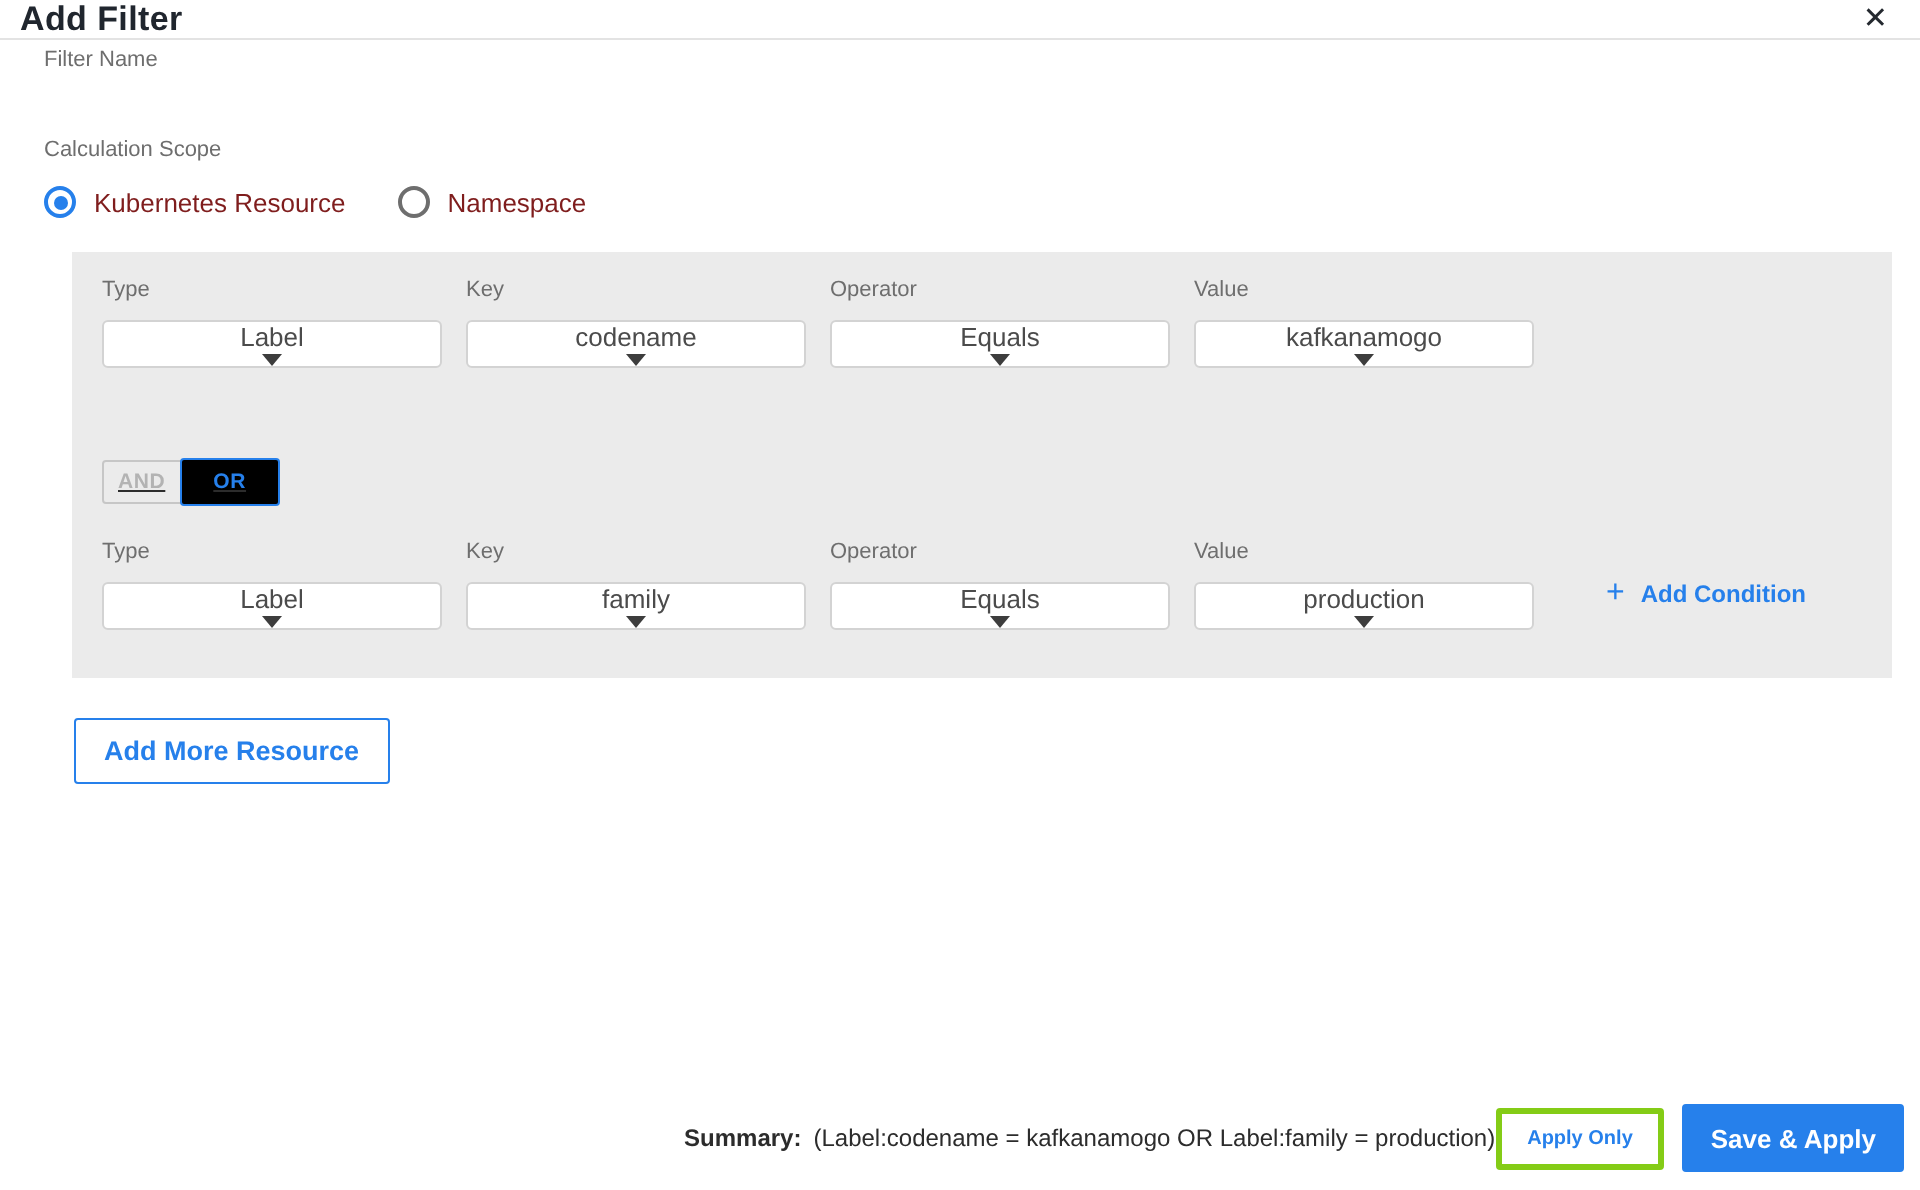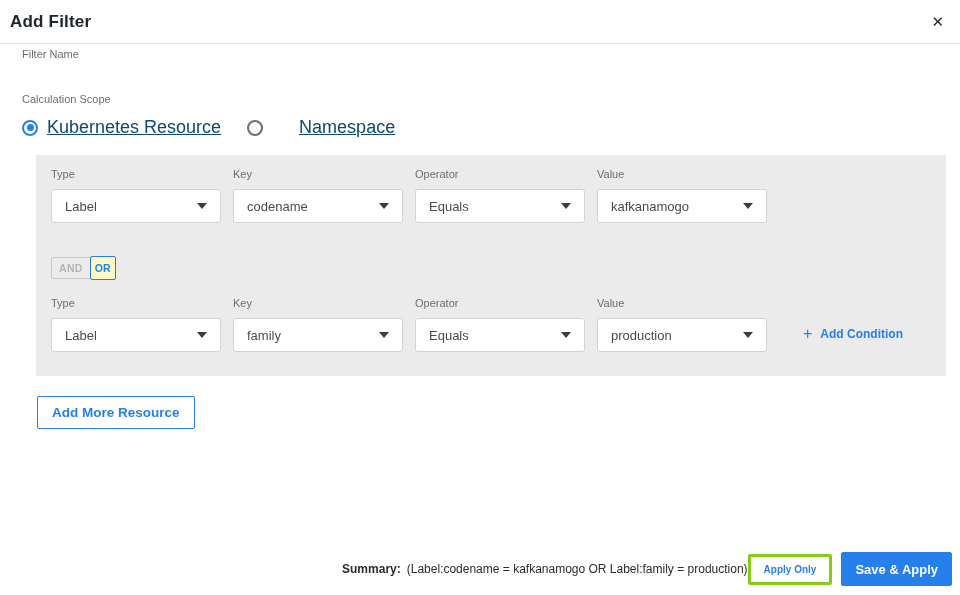--- a/index.html
+++ b/index.html
@@ -2,21 +2,21 @@
 <html><head>
 <meta charset="utf-8">
 <style>
   * { margin: 0; padding: 0; box-sizing: border-box; }
   html, body { width: 960px; height: 595px; background: #ffffff; overflow: hidden; }
   body { font-family: "Liberation Sans", sans-serif; color: #2c2c2c; position: relative; }
 
   
   .dialog-header {
     display: flex; justify-content: space-between; align-items: center;
-    height: 44px; padding: 0 12px 0 10px; border-bottom: 1px solid #e3e3e3;
+    height: 20px; padding: 0 12px 0 10px; border-bottom: 1px solid #e3e3e3;
   }
   .dialog-title { font-size: 17px; font-weight: 700; color: #20262e; letter-spacing: .2px; }
   .close-btn {
     background: none; border: none; cursor: pointer;
     font-size: 15px; color: #24292f; line-height: 1; padding: 4px;
   }
 
   
   .dialog-body { padding-left: 22px; }
 
@@ -26,65 +26,65 @@
   .filter-name-input {
     display: block; margin-top: 9px; width: 182px; height: 34px;
     border: 1.5px solid #2680eb; border-radius: 3px;
     padding: 0 11px; font-size: 13px; color: #2c2c2c;
     font-family: "Liberation Sans", sans-serif; outline: none; background: #fff;
   }
 
   .calc-scope-label { margin-top: 31px; }
   .radio-row { display: flex; align-items: center; margin-top: 12px; }
   .radio-option { display: flex; align-items: center; cursor: pointer; }
-  .radio-option + .radio-option { margin-left: 16px; gap: 27px; }
+  .radio-option + .radio-option { margin-left: 16px; }
   .radio-circle {
     width: 16px; height: 16px; border-radius: 50%;
     border: 2px solid #6e6e6e; background: #fff;
     display: inline-flex; align-items: center; justify-content: center; flex: 0 0 auto;
   }
   .radio-circle.selected { border-color: #2680eb; }
   .radio-circle.selected::after {
     content: ""; width: 7px; height: 7px; border-radius: 50%; background: #2680eb;
   }
-  .radio-label { font-size: 18px; color: #0c4a6e; margin: 0 10px 0 9px; text-decoration: underline; }
+  .radio-label { font-size: 13px; color: #7f1d1d; margin: 0 10px 0 9px; }
 
   
   .conditions-panel {
     margin: 17px 14px 0 14px;
     background: #ebebeb;
     padding: 13px 15px 24px 15px;
   }
   .condition-row { display: flex; }
   .condition-field { width: 170px; margin-right: 12px; }
   .condition-field .field-label { display: block; }
   .dropdown {
-    margin-top: 9px; height: 34px; background: #fff;
+    margin-top: 9px; height: 24px; background: #fff;
     border: 1px solid #d3d3d3; border-radius: 3px;
     display: flex; align-items: center; justify-content: space-between;
-    padding: 0 13px; cursor: pointer;
+    padding: 0 13px; cursor: pointer; flex-direction: column;
   }
   .dropdown-value { font-size: 13px; color: #4b4b4b; }
   .caret-down {
     width: 0; height: 0;
     border-left: 5px solid transparent; border-right: 5px solid transparent;
     border-top: 6px solid #3d3d3d;
   }
 
   
-  .logic-toggle { display: inline-flex; align-items: center; margin-top: 33px; }
+  .logic-toggle { display: inline-flex; align-items: center; margin-top: 45px; text-decoration: underline; }
   .logic-btn {
     font-size: 10.5px; font-weight: 700; letter-spacing: .3px;
     padding: 4px 7px; cursor: pointer; background: transparent;
     border: 1px solid #c6c6c6; color: #b3b3b3; border-radius: 2px 0 0 2px;
     font-family: "Liberation Sans", sans-serif;
   }
   .logic-btn.selected {
-    background: #fef9c3; border: 1.5px solid #2680eb; color: #2680eb;
-    border-radius: 2px; margin-left: -1px; padding: 5px 4px;
+    background: #000000; border: 1.5px solid #2680eb; color: #2680eb;
+    border-radius: 2px; margin-left: -1px; padding: 5px 16px;
   }
 
   .row-2 { margin-top: 17px; }
 
   .add-condition {
     display: flex; align-items: center; align-self: flex-end;
     margin: 0 0 9px 24px; background: none; border: none; cursor: pointer;
     color: #2680eb; font-family: "Liberation Sans", sans-serif;
   }
   .add-condition .plus { font-size: 16px; font-weight: 400; margin-right: 8px; }

